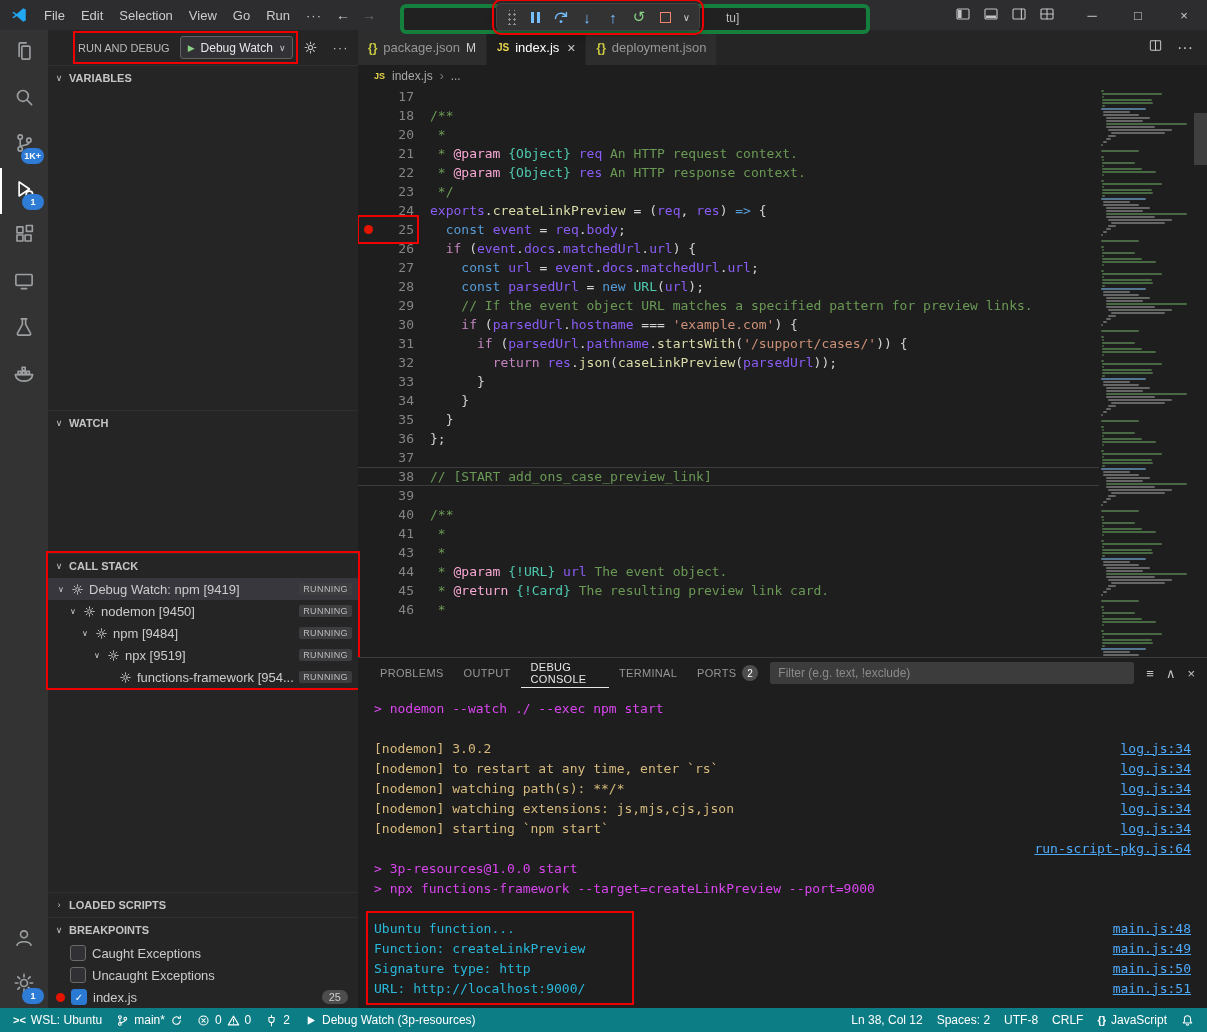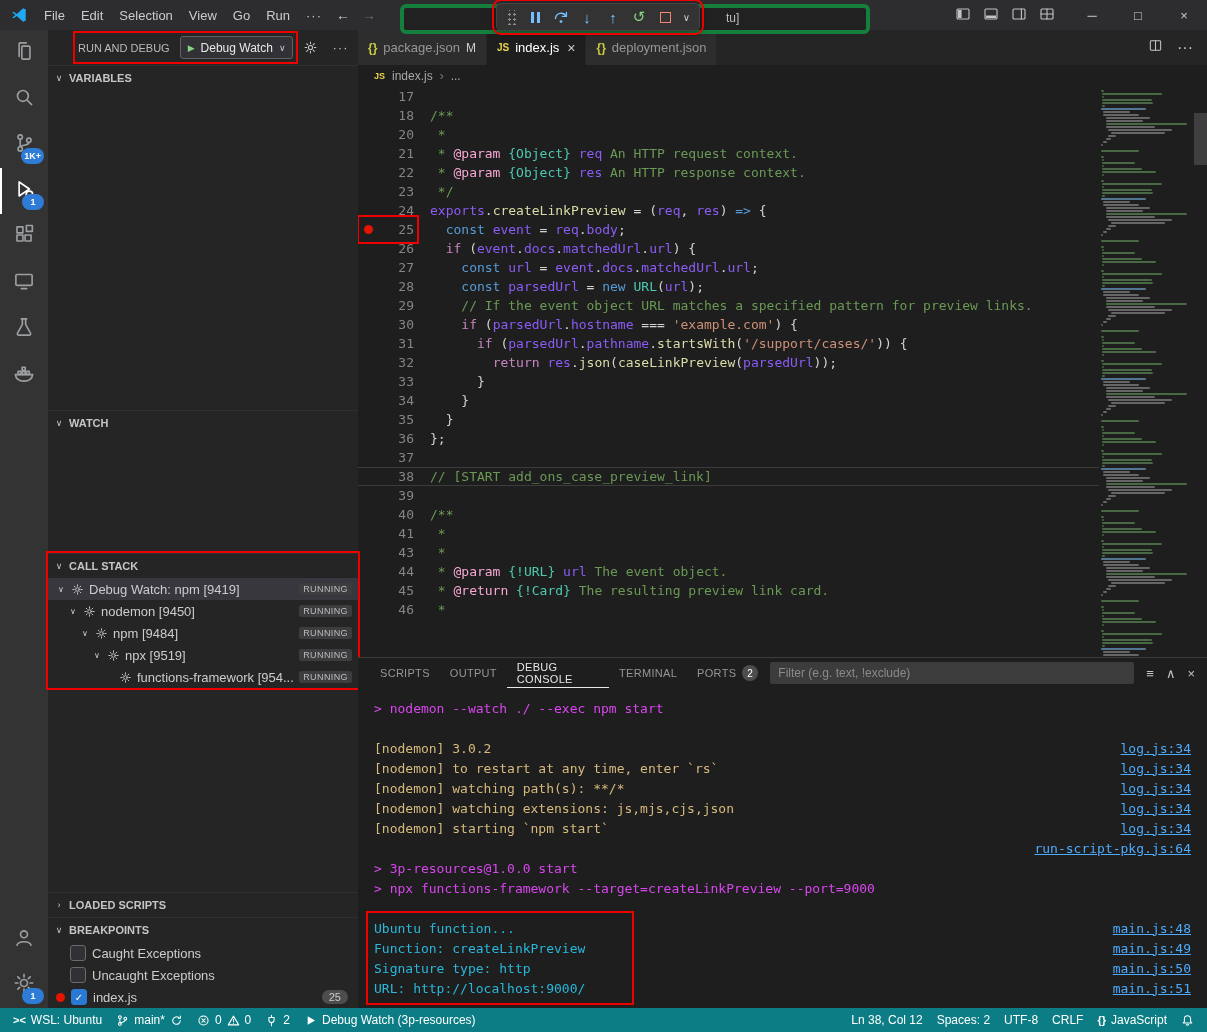--- a/index.html
+++ b/index.html
@@ -1015,21 +1015,21 @@
               <span class="mm-bar" style="margin-left: 2.4px; width: 35.7px; background: rgb(110, 110, 110);"></span>
             </div>
           </div>
         <div class="scroll-thumb"></div>
       </div>
 
       <div class="panel">
         <div class="panel-tabs">
           <div id="panel-tabs" style="display:flex;height:100%">
               <div class="panel-tab">
-                <span>SCRIPTS</span>
+                <span>PROBLEMS</span>
               </div>
               <div class="panel-tab">
                 <span>OUTPUT</span>
               </div>
               <div class="panel-tab active">
                 <span>DEBUG CONSOLE</span>
               </div>
               <div class="panel-tab">
                 <span>TERMINAL</span>
               </div>

